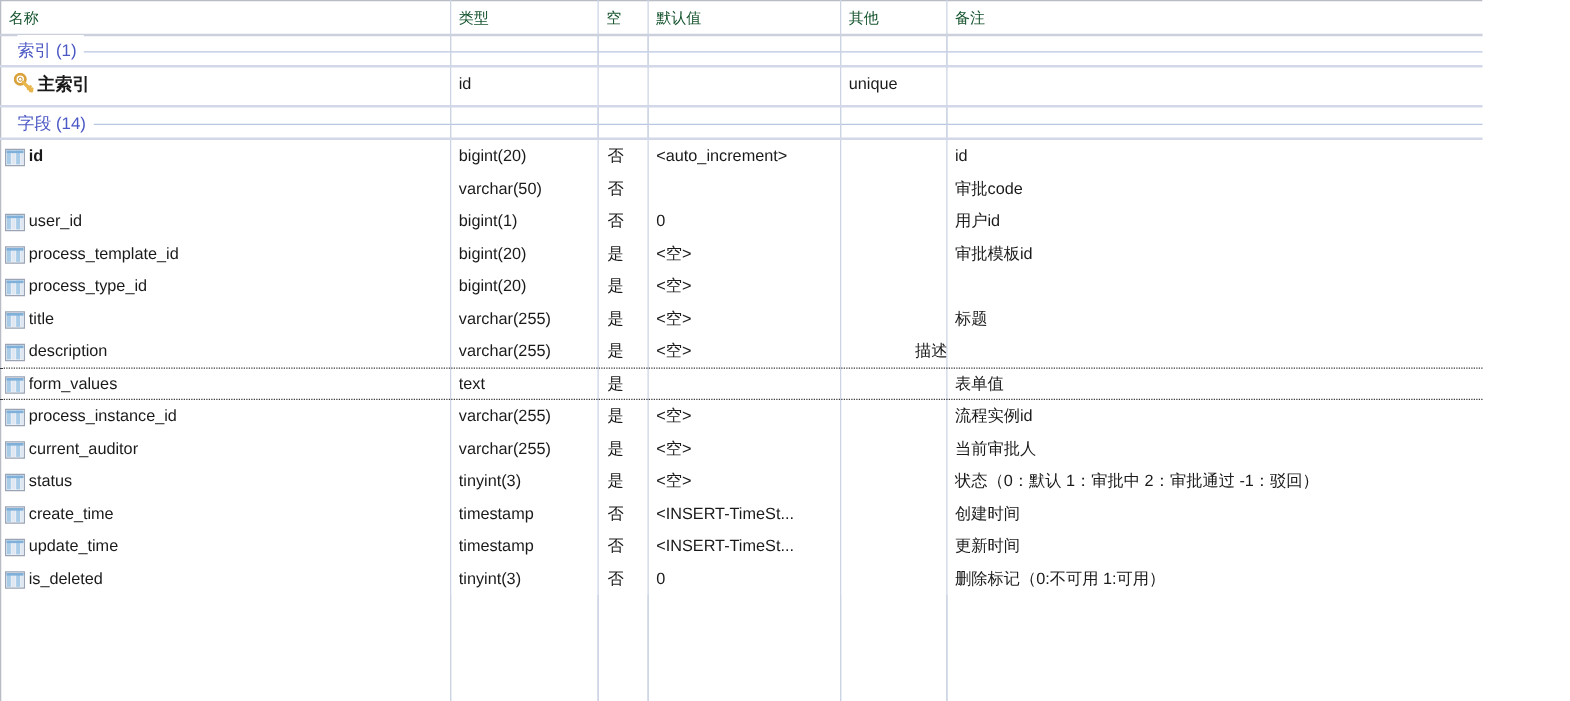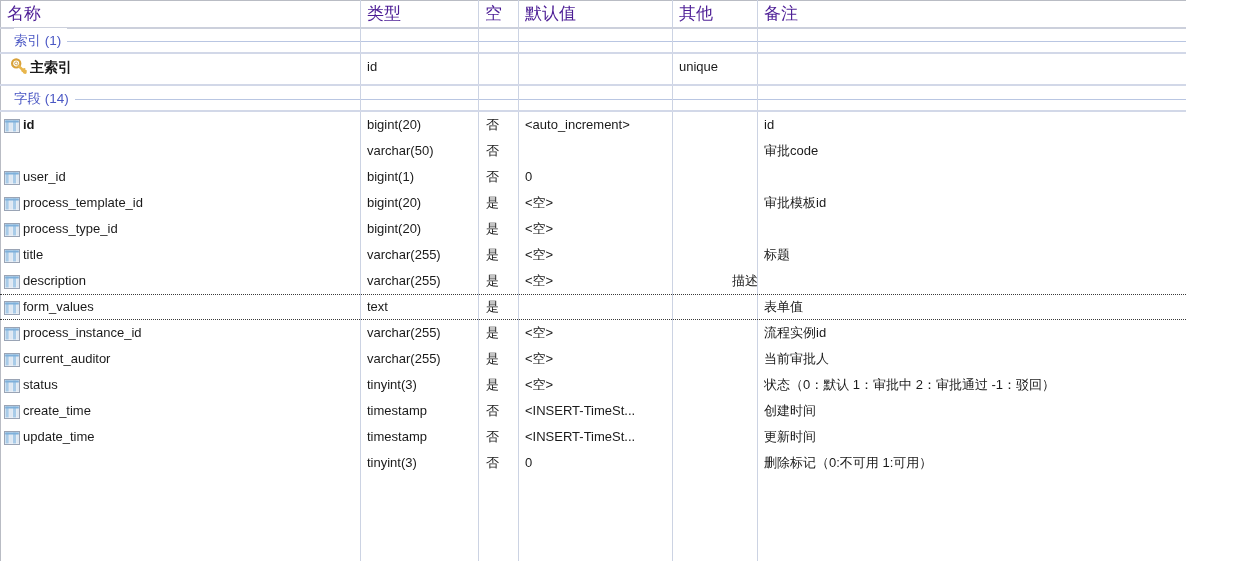--- a/index.html
+++ b/index.html
@@ -61,22 +61,22 @@
     top: 0;
     width: 1186px;
     height: 28px;
     z-index: 3;
   }
   .hdr-cell {
     position: absolute;
     top: 0;
     height: 28px;
     line-height: 28px;
-    font-size: 17px;
-    color: #4c1d95;
+    font-size: 12px;
+    color: #14532d;
     padding-left: 7px;
     box-sizing: border-box;
     white-space: nowrap;
     overflow: hidden;
   }
   .hdr-underline {
     position: absolute;
     left: 0;
     top: 27px;
     width: 1186px;
@@ -303,20 +303,21 @@
               <rect x="8.9" y="2.5" width="3.2" height="11" fill="#a8cbe8"></rect>
               <rect x="12.6" y="2.5" width="2.4" height="11" fill="#dfe8f2"></rect>
               <rect x="1.2" y="2.4" width="13.6" height="2.1" fill="#7fb0da"></rect>
             </svg></span>
           <span class="name-text">user_id</span>
         </div>
         <div class="cell " style="left: 360px; width: 118px;">bigint(1)</div>
         <div class="cell c-null" style="left: 478px; width: 40px;">否</div>
         <div class="cell " style="left: 518px; width: 154px;">0</div>
         <div class="cell " style="left: 672px; width: 85px;"></div>
+        <div class="cell " style="left: 757px; width: 429px;">用户id</div>
       </div>
       <div class="row" style="top: 190px;">
         <div class="cell c-name" style="left: 0px; width: 360px;">
           <span class="ico"><svg width="16" height="16" viewBox="0 0 16 16" xmlns="http://www.w3.org/2000/svg">
               <rect x="0.5" y="1.5" width="15" height="13" fill="#f2f4f8" stroke="#9aa4b5" stroke-width="1"></rect>
               <rect x="1.5" y="2.5" width="3.2" height="11" fill="#a8cbe8"></rect>
               <rect x="5.2" y="2.5" width="3.2" height="11" fill="#dfe8f2"></rect>
               <rect x="8.9" y="2.5" width="3.2" height="11" fill="#a8cbe8"></rect>
               <rect x="12.6" y="2.5" width="2.4" height="11" fill="#dfe8f2"></rect>
               <rect x="1.2" y="2.4" width="13.6" height="2.1" fill="#7fb0da"></rect>
@@ -484,20 +485,31 @@
             </svg></span>
           <span class="name-text">update_time</span>
         </div>
         <div class="cell " style="left: 360px; width: 118px;">timestamp</div>
         <div class="cell c-null" style="left: 478px; width: 40px;">否</div>
         <div class="cell " style="left: 518px; width: 154px;">&lt;INSERT-TimeSt...</div>
         <div class="cell " style="left: 672px; width: 85px;"></div>
         <div class="cell " style="left: 757px; width: 429px;">更新时间</div>
       </div>
       <div class="row" style="top: 450px;">
+        <div class="cell c-name" style="left: 0px; width: 360px;">
+          <span class="ico"><svg width="16" height="16" viewBox="0 0 16 16" xmlns="http://www.w3.org/2000/svg">
+              <rect x="0.5" y="1.5" width="15" height="13" fill="#f2f4f8" stroke="#9aa4b5" stroke-width="1"></rect>
+              <rect x="1.5" y="2.5" width="3.2" height="11" fill="#a8cbe8"></rect>
+              <rect x="5.2" y="2.5" width="3.2" height="11" fill="#dfe8f2"></rect>
+              <rect x="8.9" y="2.5" width="3.2" height="11" fill="#a8cbe8"></rect>
+              <rect x="12.6" y="2.5" width="2.4" height="11" fill="#dfe8f2"></rect>
+              <rect x="1.2" y="2.4" width="13.6" height="2.1" fill="#7fb0da"></rect>
+            </svg></span>
+          <span class="name-text">is_deleted</span>
+        </div>
         <div class="cell " style="left: 360px; width: 118px;">tinyint(3)</div>
         <div class="cell c-null" style="left: 478px; width: 40px;">否</div>
         <div class="cell " style="left: 518px; width: 154px;">0</div>
         <div class="cell " style="left: 672px; width: 85px;"></div>
         <div class="cell " style="left: 757px; width: 429px;">删除标记（0:不可用 1:可用）</div>
       </div>
       <div class="filler-rule" style="left: 360px; top: 476px; height: 85px;"></div>
       <div class="filler-rule" style="left: 478px; top: 476px; height: 85px;"></div>
       <div class="filler-rule" style="left: 518px; top: 476px; height: 85px;"></div>
       <div class="filler-rule" style="left: 672px; top: 476px; height: 85px;"></div>

